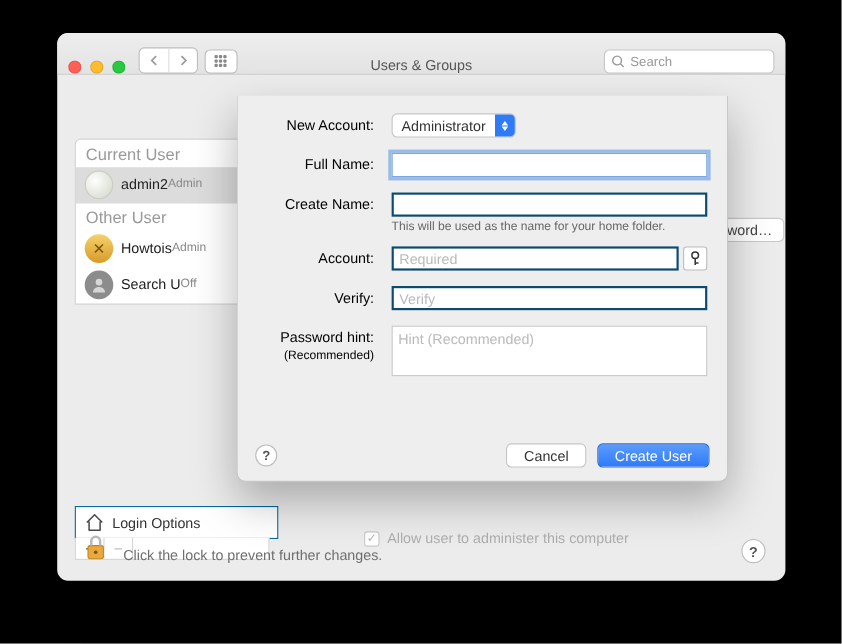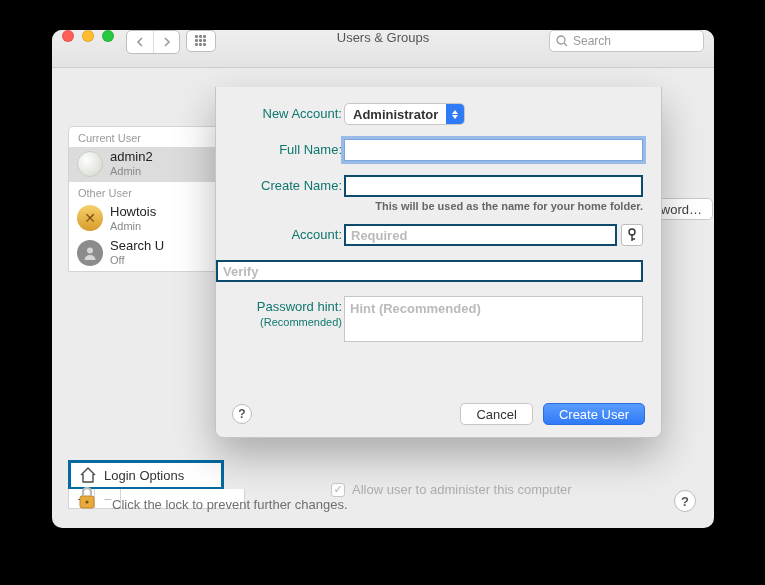--- a/index.html
+++ b/index.html
@@ -22,21 +22,21 @@
     background: #ececec;
     border-radius: 10px;
     box-shadow: 0 22px 60px rgba(0,0,0,0.55);
     overflow: hidden;
   }
   .titlebar {
     height: 38px;
     background: linear-gradient(#eeeeee, #e3e3e3);
     border-bottom: 1px solid #ccc;
     display: flex;
-    align-items: flex-start;
+    align-items: flex-end;
     padding: 0 10px;
     position: relative;
   }
   .traffic { display: flex; gap: 8px; margin-right: 12px; }
   .tl { width: 12px; height: 12px; border-radius: 50%; }
   .tl.red { background: #ff5f57; border: 0.5px solid rgba(0,0,0,0.1); }
   .tl.yellow { background: #ffbd2e; border: 0.5px solid rgba(0,0,0,0.1); }
   .tl.green { background: #28c940; border: 0.5px solid rgba(0,0,0,0.1); }
   .nav-group {
     display: flex;
@@ -92,21 +92,21 @@
   .sidebar {
     position: absolute;
     left: 16px; top: 58px;
     width: 177px;
     background: #fff;
     border: 1px solid #d4d4d4;
     border-radius: 5px 5px 0 0;
     font-size: 12px;
   }
   .sb-header {
-    color: #9a9a9a; font-size: 11px;
+    color: #9a9a9a; font-size: 15px;
     padding: 5px 9px 3px;
   }
   .sb-item {
     display: flex; align-items: center;
     padding: 3px 8px 4px;
     gap: 7px;
   }
   .sb-item.sel { background: #dcdcdc; }
   .sb-icon { width: 26px; height: 26px; border-radius: 50%; flex: none; }
   .sb-icon.golf {
@@ -118,28 +118,28 @@
     position: relative;
   }
   .sb-icon.tools::after {
     content:"✕"; position:absolute; inset:0; display:flex; align-items:center; justify-content:center;
     font-size: 14px; color: #7a5410;
   }
   .sb-icon.guest {
     background: #8c8c8c; display:flex; align-items:center; justify-content:center;
   }
   .sb-icon.guest svg { display:block; }
-  .sb-text { display:flex; flex-direction:column; line-height: 1.15; }
+  .sb-text { display:flex; flex-direction:row; line-height: 1.15; }
   .sb-name { font-size: 13px; color: #222; }
   .sb-role { font-size: 11px; color: #888; }
   .login-options {
     position: absolute;
     left: 16px; top: 392px;
-    width: 156px; height: 30px;
-    border: 3px solid #0369a1;
+    width: 185px; height: 30px;
+    border: 1px solid #0369a1;
     background: #fff;
     display: flex; align-items: center; gap: 7px;
     padding: 0 8px;
   }
   .house { width: 18px; height: 18px; }
   .pmrow {
     position: absolute;
     left: 16px; top: 421px;
     width: 177px; height: 20px;
     display: flex;
@@ -199,45 +199,45 @@
     background: #eeeeee;
     border: 1px solid #c5c5c5;
     border-radius: 0 0 8px 8px;
     box-shadow: 0 18px 40px rgba(0,0,0,0.28);
     border-top: none;
   }
   .formrow {
     display:flex; align-items:flex-start; margin-bottom: 14px;
   }
   .flabel {
-    width: 128px; text-align: right; padding-right: 2px;
-    font-size: 13px; color: #0f766e; padding-top: 3px;
+    width: 140px; text-align: right; padding-right: 16px;
+    font-size: 13px; color: #000000; padding-top: 3px;
   }
   .flabel .sub { font-size: 11px; }
-  .fbody { flex: 1; padding-right: 18px; font-weight: bold; }
+  .fbody { flex: 1; padding-right: 18px; }
   .inp {
     width: 100%; height: 22px;
     background: #fff; border: 2px solid #0c4a6e;
     border-radius: 0; padding: 0 5px;
     font: inherit; font-size: 13px; color: #222;
   }
   .inp::placeholder { color: #bababa; }
   .inp.focus {
     border: 1px solid #7aa8de;
     box-shadow: 0 0 0 3px rgba(85,143,228,0.55);
   }
   .txa {
     width: 100%; height: 46px;
     background: #fff; border: 1px solid #c6c6c6;
     resize: none; padding: 4px 5px;
     font: inherit; font-size: 13px; color: #222;
   }
   .txa::placeholder { color: #bababa; }
   .hint {
-    font-size: 11px; color: #666; text-align:right; margin-top: 3px;
+    font-size: 11px; color: #666; text-align:left; margin-top: 3px;
   }
   .select {
     display:inline-flex; align-items:center;
     height: 22px;
     background: #fff; border: 1px solid #c6c6c6;
     border-radius: 5px;
     font-size: 13px;
   }
   .select .sval { padding: 0 8px; }
   .select .arrs {
@@ -433,20 +433,21 @@
           <svg width="12" height="14" viewBox="0 0 12 14">
             <circle cx="6" cy="4" r="3" fill="none" stroke="#333" stroke-width="1.4"></circle>
             <line x1="6" y1="7" x2="6" y2="13" stroke="#333" stroke-width="1.4"></line>
             <line x1="6" y1="11" x2="9" y2="11" stroke="#333" stroke-width="1.4"></line>
           </svg>
         </div>
       </div>
     </div>
 
     <div class="formrow">
+      <div class="flabel">Verify:</div>
       <div class="fbody">
         <input class="inp" type="password" placeholder="Verify" style="">
       </div>
     </div>
 
     <div class="formrow">
       <div class="flabel">
         <span>Password hint:</span><br>
         <span class="sub">(Recommended)</span>
       </div>

